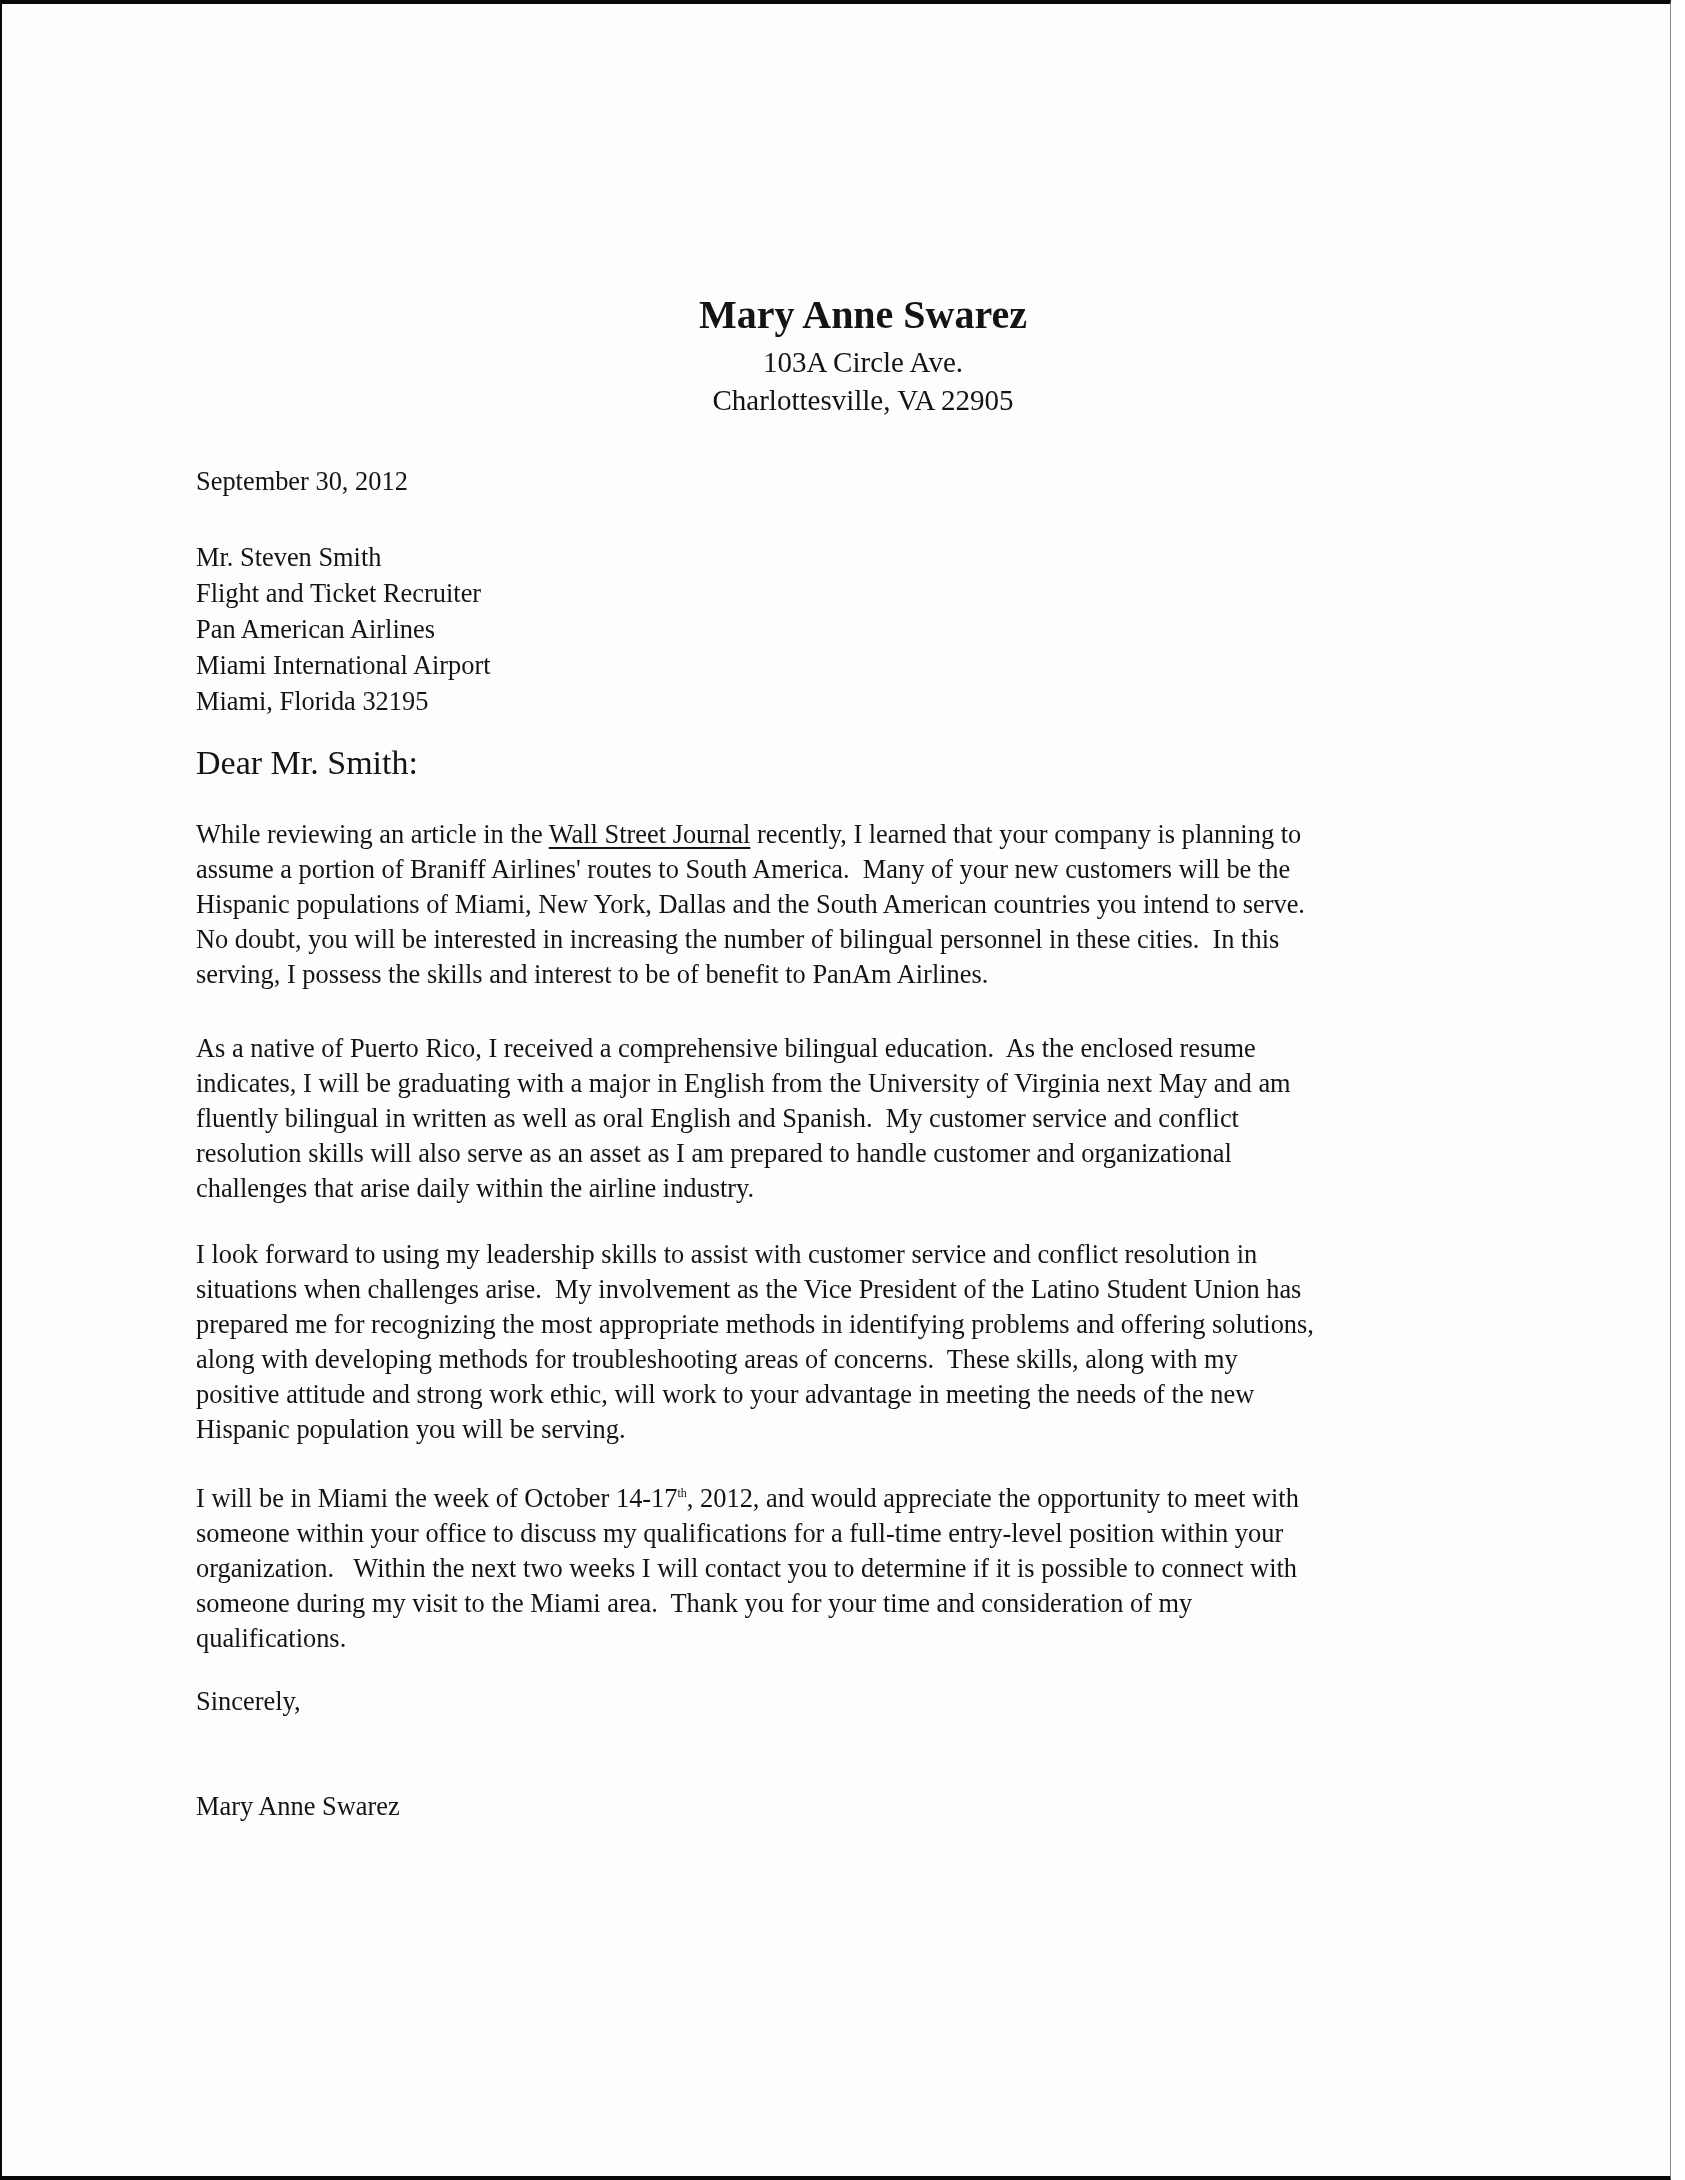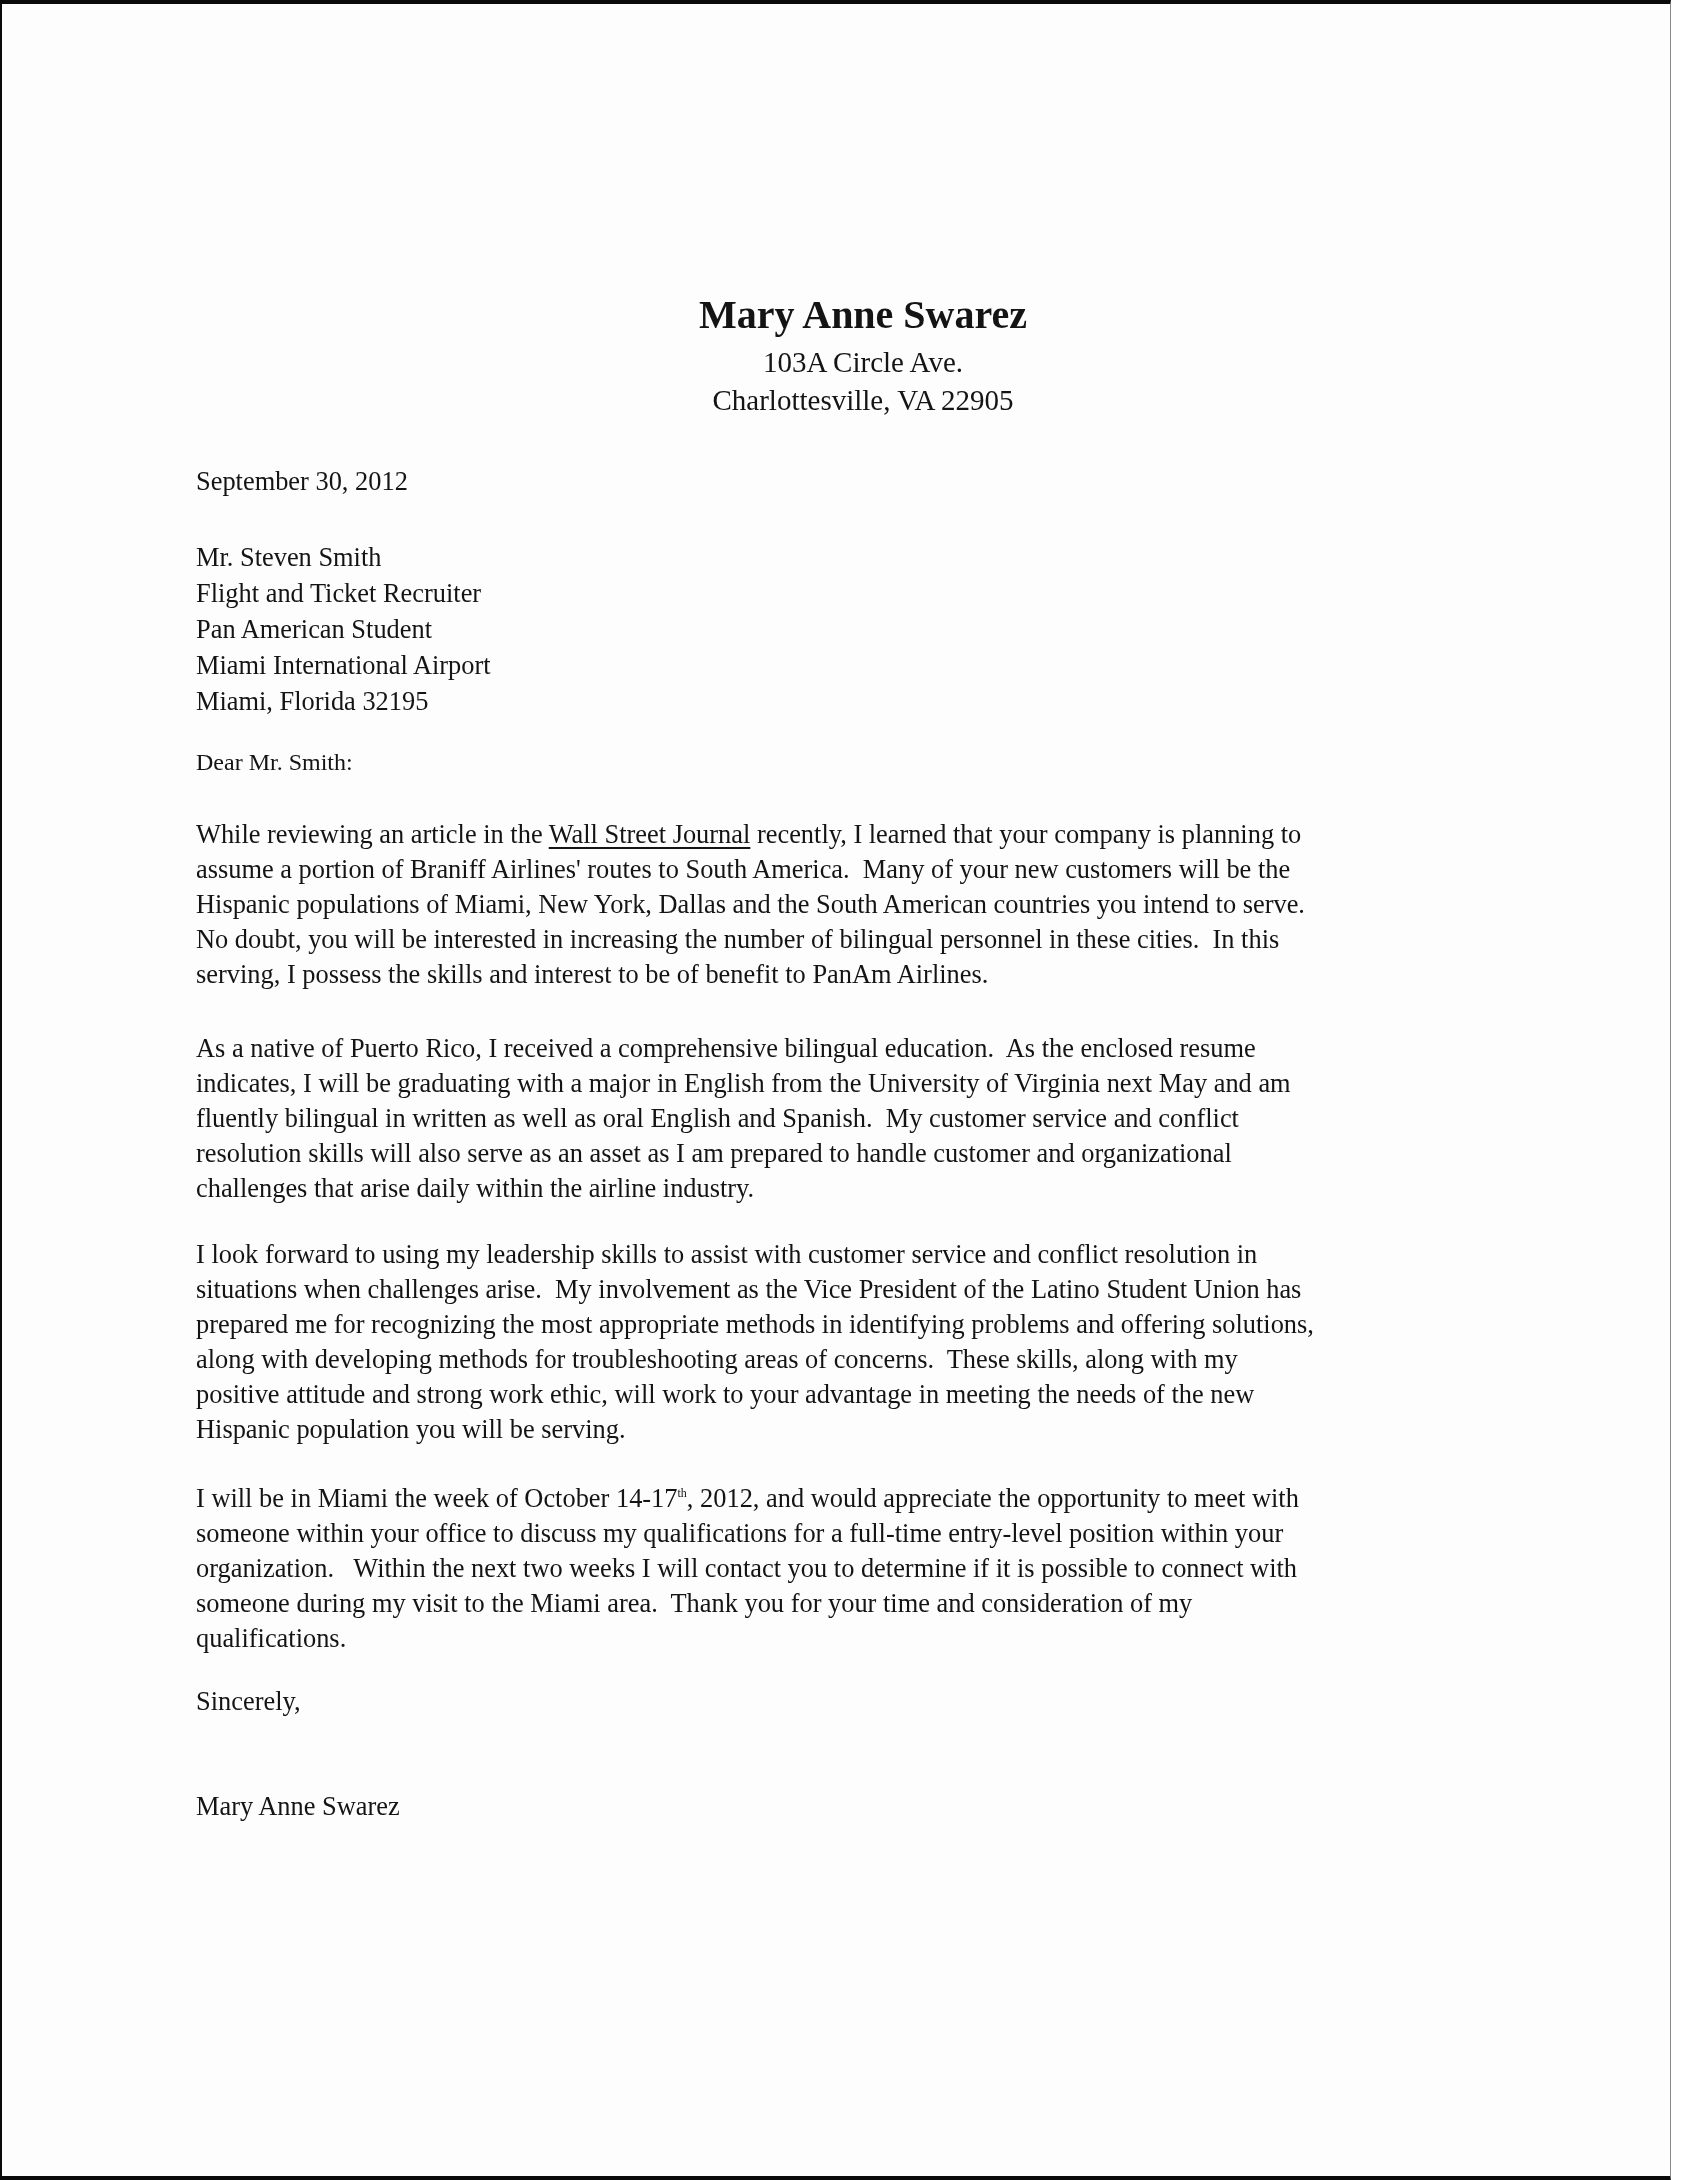--- a/index.html
+++ b/index.html
@@ -21,21 +21,21 @@
   .header {
     position: absolute; top: 286px; left: 0; right: 0;
     text-align: center;
     transform: translateX(27px);
   }
   .name { font-size: 40px; font-weight: bold; line-height: 1.25; margin-bottom: 3.4px; }
   .addr { font-size: 29px; line-height: 38px; }
   .date { top: 460px; font-size: 26.4px; line-height: 35px; white-space: pre; }
   .recipient { top: 535px; }
   .recipient .line { font-size: 26.4px; line-height: 36px; white-space: pre; }
-  .salutation { top: 741px; font-size: 24px; line-height: 35px; white-space: pre; }
+  .salutation { top: 741px; font-size: 34px; line-height: 35px; white-space: pre; }
   .para .line { font-size: 26.4px; line-height: 35px; white-space: pre; }
   .p1 { top: 813px; }
   .p2 { top: 1027px; }
   .p3 { top: 1233px; }
   .p4 { top: 1472px; }
   .valediction { top: 1680px; font-size: 26.4px; line-height: 35px; white-space: pre; }
   .signature { top: 1785px; font-size: 26.4px; line-height: 35px; white-space: pre; }
   .seg-u { text-decoration: underline; text-underline-offset: 4.3px; }
   .seg-sup { font-size: 12px; vertical-align: 10.2px; }
 </style>
@@ -48,21 +48,21 @@
     <div class="name">Mary Anne Swarez</div>
     <div class="addr">103A Circle Ave.</div>
     <div class="addr">Charlottesville, VA 22905</div>
   </div>
 
   <div class="block date">September 30, 2012</div>
 
   <div class="block recipient">
       <div class="line">Mr. Steven Smith</div>
       <div class="line">Flight and Ticket Recruiter</div>
-      <div class="line">Pan American Student</div>
+      <div class="line">Pan American Airlines</div>
       <div class="line">Miami International Airport</div>
       <div class="line">Miami, Florida 32195</div>
     </div>
 
   <div class="block salutation">Dear Mr. Smith:</div>
 
   <div class="block para p1">
       <div class="line"><span>While reviewing an article in the </span><span class="seg-u">Wall Street Journal</span><span> recently, I learned that your company is planning to</span></div>
       <div class="line"><span>assume a portion of Braniff Airlines' routes to South America.  Many of your new customers will be the</span></div>
       <div class="line"><span>Hispanic populations of Miami, New York, Dallas and the South American countries you intend to serve.</span></div>

